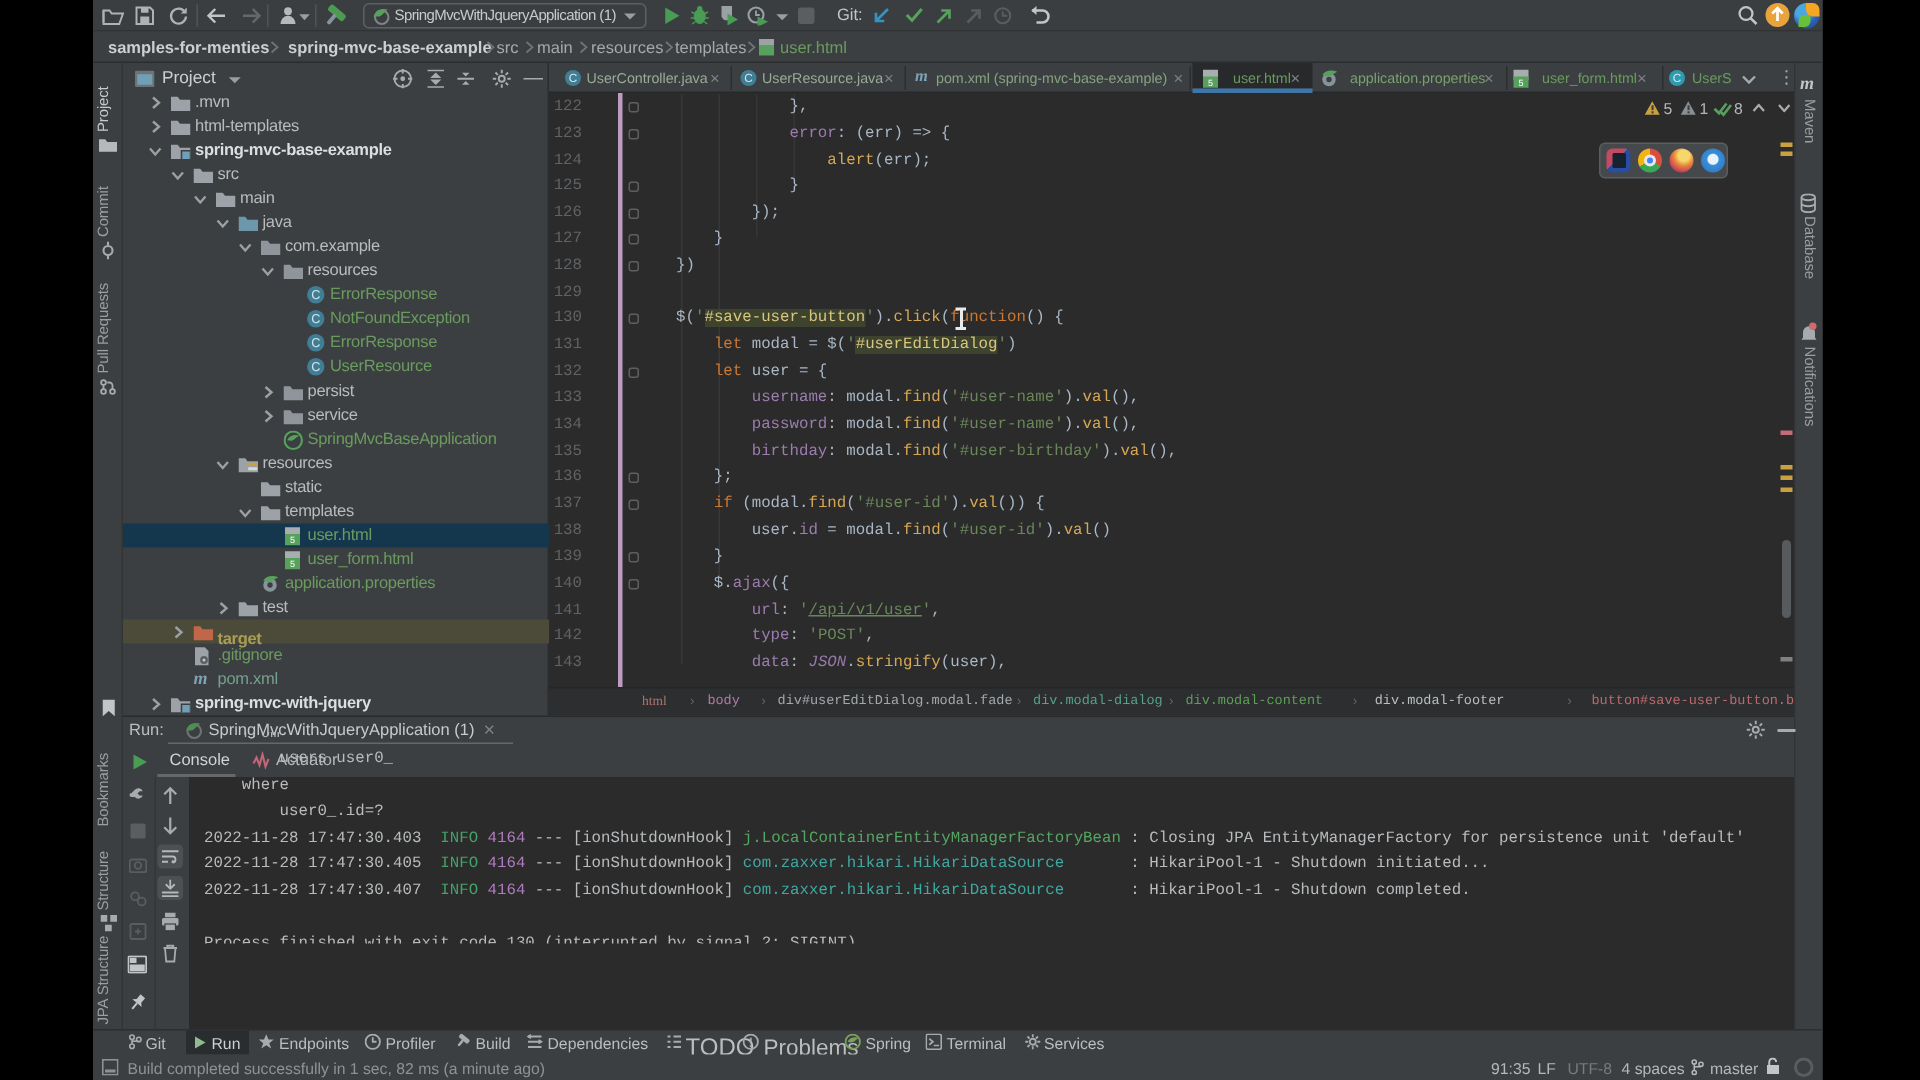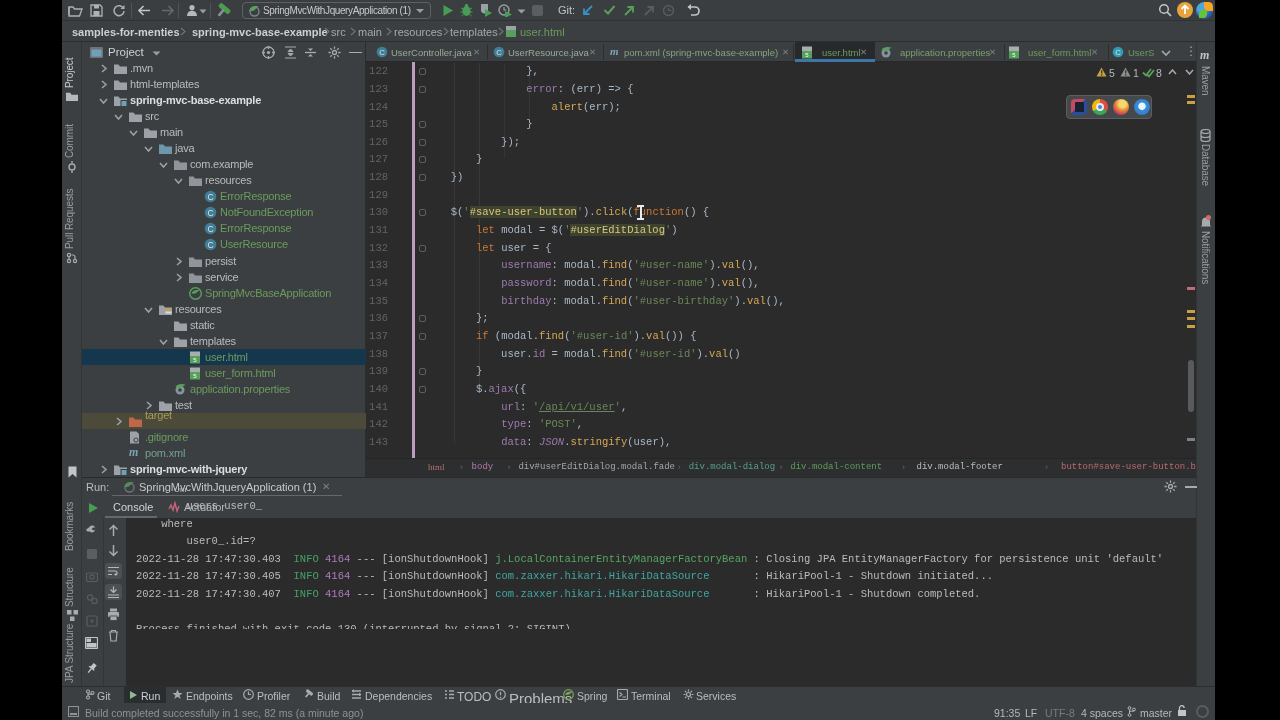--- a/index.html
+++ b/index.html
@@ -379,21 +379,21 @@
     <path d="M0 1.5 h4.5 l1.5 2 h7 v7.5 h-13z" fill="#9da2a8"></path>
   </svg>
 <div class="a" style="left:175px;top:398.5px;font-size:11px;letter-spacing:-0.2px;color:#b8bcbe;font-weight:normal;white-space:nowrap">test</div>
 <div class="row" style="left:82px;top:413.0px;background:#4c4a39;"></div>
 <svg class="a" style="left:114px;top:416.5px" width="9" height="9" viewBox="0 0 9 9">
     <path d="M3 1 L7 4.5 L3 8" fill="none" stroke="#9ba0a3" stroke-width="1.6"></path>
   </svg>
 <svg class="a" style="left:129px;top:415.5px" width="13" height="11" viewBox="0 0 13 11">
     <path d="M0 1.5 h4.5 l1.5 2 h7 v7.5 h-13z" fill="#c0674a"></path>
   </svg>
-<div class="a" style="left:145px;top:409px;font-size:11px;letter-spacing:-0.2px;color:#a89f55;font-weight:normal;white-space:nowrap">target</div>
+<div class="a" style="left:145px;top:420px;font-size:11px;letter-spacing:-0.2px;color:#a89f55;font-weight:bold;white-space:nowrap">target</div>
 <div class="row" style="left:82px;top:429.0px;"></div>
 <svg class="a" style="left:129px;top:430.5px" width="11" height="13" viewBox="0 0 11 13">
     <path d="M1 0.5 h6.5 l2.5 2.5 V12.5 H1z" fill="#9da2a8"></path>
     <circle cx="7" cy="9" r="2.6" fill="#5b5f61"></circle>
     <circle cx="7" cy="9" r="1" fill="#c6cacc"></circle>
   </svg>
 <div class="a" style="left:145px;top:430.5px;font-size:11px;letter-spacing:-0.2px;color:#6a9b5e;font-weight:normal;white-space:nowrap">.gitignore</div>
 <div class="row" style="left:82px;top:445.0px;"></div>
 <div class="a" style="left:129px;top:444.5px;font-size:12px;font-weight:bold;font-style:italic;color:#7ca3b5;font-family:'Liberation Serif',serif">m</div>
 <div class="a" style="left:145px;top:446.5px;font-size:11px;letter-spacing:-0.2px;color:#74a08e;font-weight:normal;white-space:nowrap">pom.xml</div>
@@ -714,21 +714,21 @@
   </svg>
 <div class="a" style="left:317px;top:690px;font-size:10.5px;color:#bbbdbf">Build</div>
 <svg class="a" style="left:351px;top:689px" width="11" height="11" viewBox="0 0 11 11">
     <path d="M1 2 h9 M1 5.5 h9 M1 9 h9" stroke="#a7abad" stroke-width="1.3"></path>
     <path d="M3 0.8 l-2 1.2 l2 1.2 M8 4.3 l2 1.2 l-2 1.2" fill="none" stroke="#a7abad" stroke-width="1"></path>
   </svg>
 <div class="a" style="left:365px;top:690px;font-size:10.5px;color:#bbbdbf">Dependencies</div>
 <svg class="a" style="left:444px;top:689px" width="11" height="11" viewBox="0 0 11 11">
     <path d="M1 2 h2 M1 5.5 h2 M1 9 h2 M5 2 h5 M5 5.5 h5 M5 9 h5" stroke="#a7abad" stroke-width="1.3"></path>
   </svg>
-<div class="a" style="left:457px;top:690px;font-size:12px;color:#bbbdbf">TODO</div>
+<div class="a" style="left:457px;top:690px;font-size:16px;color:#bbbdbf">TODO</div>
 <svg class="a" style="left:495px;top:689px" width="11" height="11" viewBox="0 0 11 11">
     <circle cx="5.5" cy="5.5" r="4.8" fill="none" stroke="#a7abad" stroke-width="1.2"></circle>
     <path d="M5.5 2.8 v3.4 M5.5 7.8 v1.2" stroke="#a7abad" stroke-width="1.3"></path>
   </svg>
 <div class="a" style="left:509px;top:690px;font-size:15px;color:#bbbdbf">Problems</div>
 <svg class="a" style="left:563px;top:689px" width="11" height="11" viewBox="0 0 11 11">
     <circle cx="5.5" cy="5.5" r="4.8" fill="none" stroke="#7ba05b" stroke-width="1.2"></circle>
     <path d="M2 5.5 C3.5 2.5 7 2 9.5 3 C7.5 4 7 5.5 4.5 6z" fill="#7ba05b"></path>
   </svg>
 <div class="a" style="left:577px;top:690px;font-size:10.5px;color:#bbbdbf">Spring</div>

